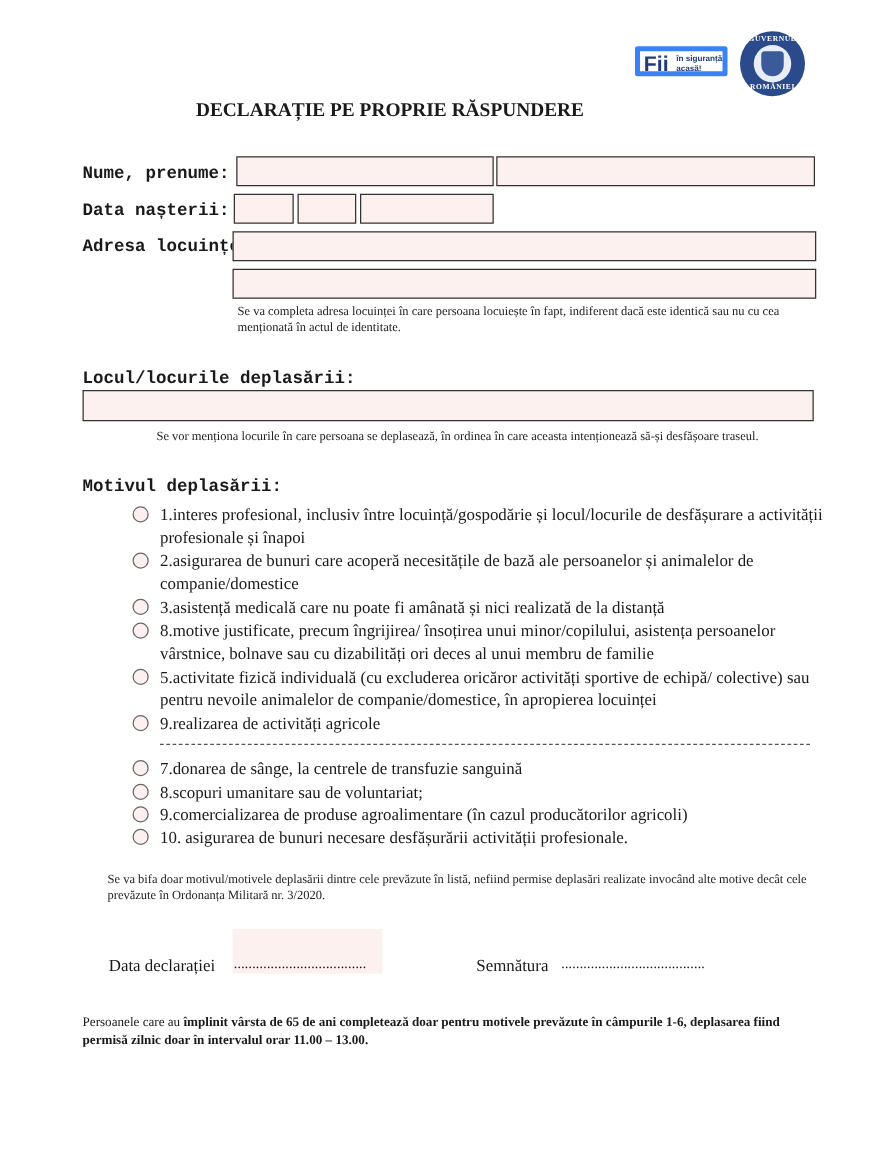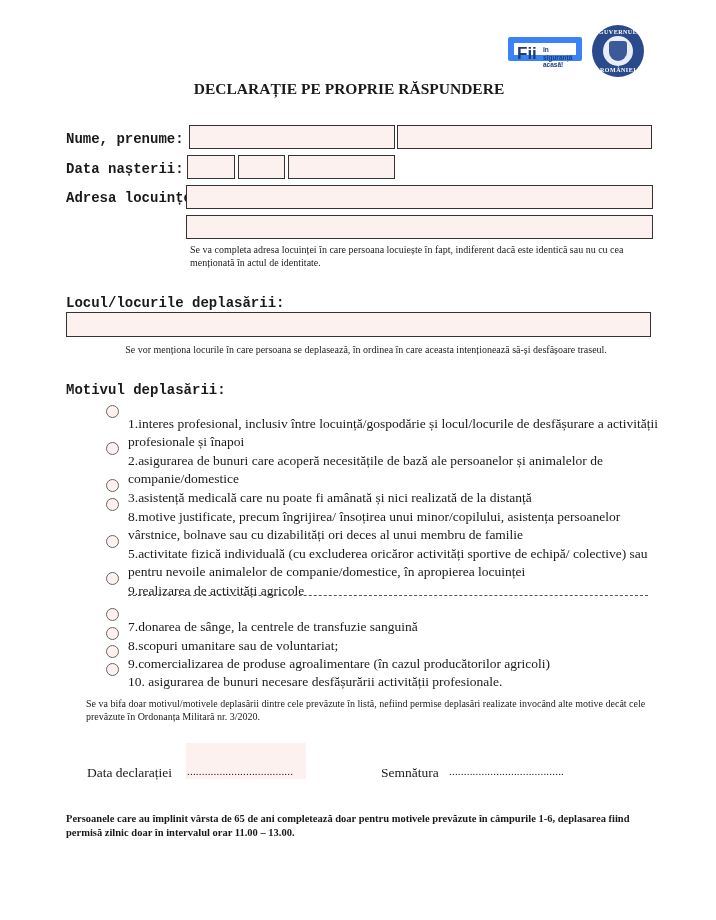--- a/index.html
+++ b/index.html
@@ -3,22 +3,22 @@
 <meta charset="utf-8">
 <style>
   html, body { margin:0; padding:0; background:#ffffff; }
   body { width:716px; height:920px; position:relative; overflow:hidden; font-family:"Liberation Serif", serif; color:#1a1a1a; }
   .abs { position:absolute; }
   .field { position:absolute; background:#fdf1ef; border:1px solid #333; box-sizing:border-box; }
   .lbl { position:absolute; font-weight:bold; font-size:14px;font-family:Liberation Mono, monospace; }
   .note { position:absolute; font-size:10px; line-height:13px; color:#222; }
   .radio-row { position:absolute; left:106px; font-size:13.5px; line-height:18px; }
   .radio { position:absolute; left:0; top:2px; width:13px; height:13px; border:1px solid #666; border-radius:50%; background:#fdf1ef; box-sizing:border-box; }
-  .radio-text { position:absolute; left:22px; top:12px; width:540px; }
-  .logo-fii { position:absolute; left:508px; top:37px; width:74px; height:24px; border:6px solid #3b82f6; border-radius:2px; box-sizing:border-box; background:#fff; }
+  .radio-text { position:absolute; left:22px; top:0; width:540px; }
+  .logo-fii { position:absolute; left:508px; top:37px; width:74px; height:24px; border:4px solid #3b82f6; border-radius:2px; box-sizing:border-box; background:#fff; }
   .logo-fii .big { position:absolute; left:3px; top:0px; font-family:"Liberation Sans", sans-serif; font-weight:bold; font-size:17px; color:#1e3d7a; line-height:22px; }
   .logo-fii .small { position:absolute; left:29px; top:3px; font-family:"Liberation Sans", sans-serif; font-weight:bold; font-size:6.5px; color:#1e3d7a; line-height:7.5px; }
   .logo-gov { position:absolute; left:592px; top:25px; width:52px; height:52px; border-radius:50%; background:#2a4a8c; }
   .logo-gov .inner { position:absolute; left:11px; top:11px; width:30px; height:30px; border-radius:50%; background:#e8edf6; }
   .logo-gov .crest { position:absolute; left:17px; top:16px; width:18px; height:20px; background:#3a5a9a; border-radius:3px 3px 9px 9px; }
   .logo-gov .ring-text { position:absolute; width:52px; text-align:center; font-size:6px; color:#fff; font-weight:bold; font-family:"Liberation Serif", serif; letter-spacing:0.5px; }
   .dash-line { position:absolute; left:128px; top:595px; width:520px; border-top:1px dashed #555; }
 </style>
 </head>
 <body>
@@ -31,21 +31,21 @@
   </span>
 </div>
 
 <div class="logo-gov">
   <span class="ring-text" style="top:4px;">GUVERNUL</span>
   <div class="inner"></div>
   <div class="crest"></div>
   <span class="ring-text" style="top:42px;">ROMÂNIEI</span>
 </div>
 
-<div class="abs" style="left:0; top:80px; width:624px; text-align:center; font-weight:bold; font-size:15.5px;padding-left:37px;">DECLARAȚIE PE PROPRIE RĂSPUNDERE</div>
+<div class="abs" style="left:0; top:80px; width:624px; text-align:center; font-weight:bold; font-size:15.5px;">DECLARAȚIE PE PROPRIE RĂSPUNDERE</div>
 
 <div class="lbl" style="left:66px; top:131px;">Nume, prenume:</div>
 <input class="field" style="left: 189px; top: 125px; width: 206px; height: 24px;" value="">
 <input class="field" style="left: 397px; top: 125px; width: 255px; height: 24px;" value="">
 
 <div class="lbl" style="left:66px; top:161px;">Data nașterii:</div>
 <input class="field" style="left: 187px; top: 155px; width: 48px; height: 24px;" value="">
 <input class="field" style="left: 238px; top: 155px; width: 47px; height: 24px;" value="">
 <input class="field" style="left: 288px; top: 155px; width: 107px; height: 24px;" value="">
 
@@ -106,14 +106,14 @@
 
 <div class="note" style="left:86px; top:697px; width:560px;">Se va bifa doar motivul/motivele deplasării dintre cele prevăzute în listă, nefiind permise deplasări realizate invocând alte motive decât cele prevăzute în Ordonanța Militară nr. 3/2020.</div>
 
 <input class="abs" style="left: 186px; top: 743px; width: 120px; height: 36px; background: rgb(253, 241, 239); border: none; box-sizing: border-box;" value="">
 <div class="abs" style="left:87px; top:765px; font-size:13.5px;text-align:right;">Data declarației</div>
 <div class="abs" style="left:187px; top:765px; font-size:11px; letter-spacing:0.2px;">....................................</div>
 <div class="abs" style="left:381px; top:765px; font-size:13.5px;">Semnătura</div>
 <div class="abs" style="left:449px; top:765px; font-size:11px; letter-spacing:0.2px;"><span>.......................................</span></div>
 
 <div class="abs" style="left:66px; top:812px; width:570px; font-size:10.5px; line-height:14px; font-weight:bold;">
-  <span style="font-weight:bold;">Persoanele care au </span><span>împlinit vârsta de 65 de ani completează doar pentru motivele prevăzute în câmpurile 1-6, deplasarea fiind permisă zilnic doar în intervalul orar 11.00 – 13.00.</span>
+  <span style="font-weight:normal;">Persoanele care au </span><span>împlinit vârsta de 65 de ani completează doar pentru motivele prevăzute în câmpurile 1-6, deplasarea fiind permisă zilnic doar în intervalul orar 11.00 – 13.00.</span>
 </div>
 
 </body></html>

